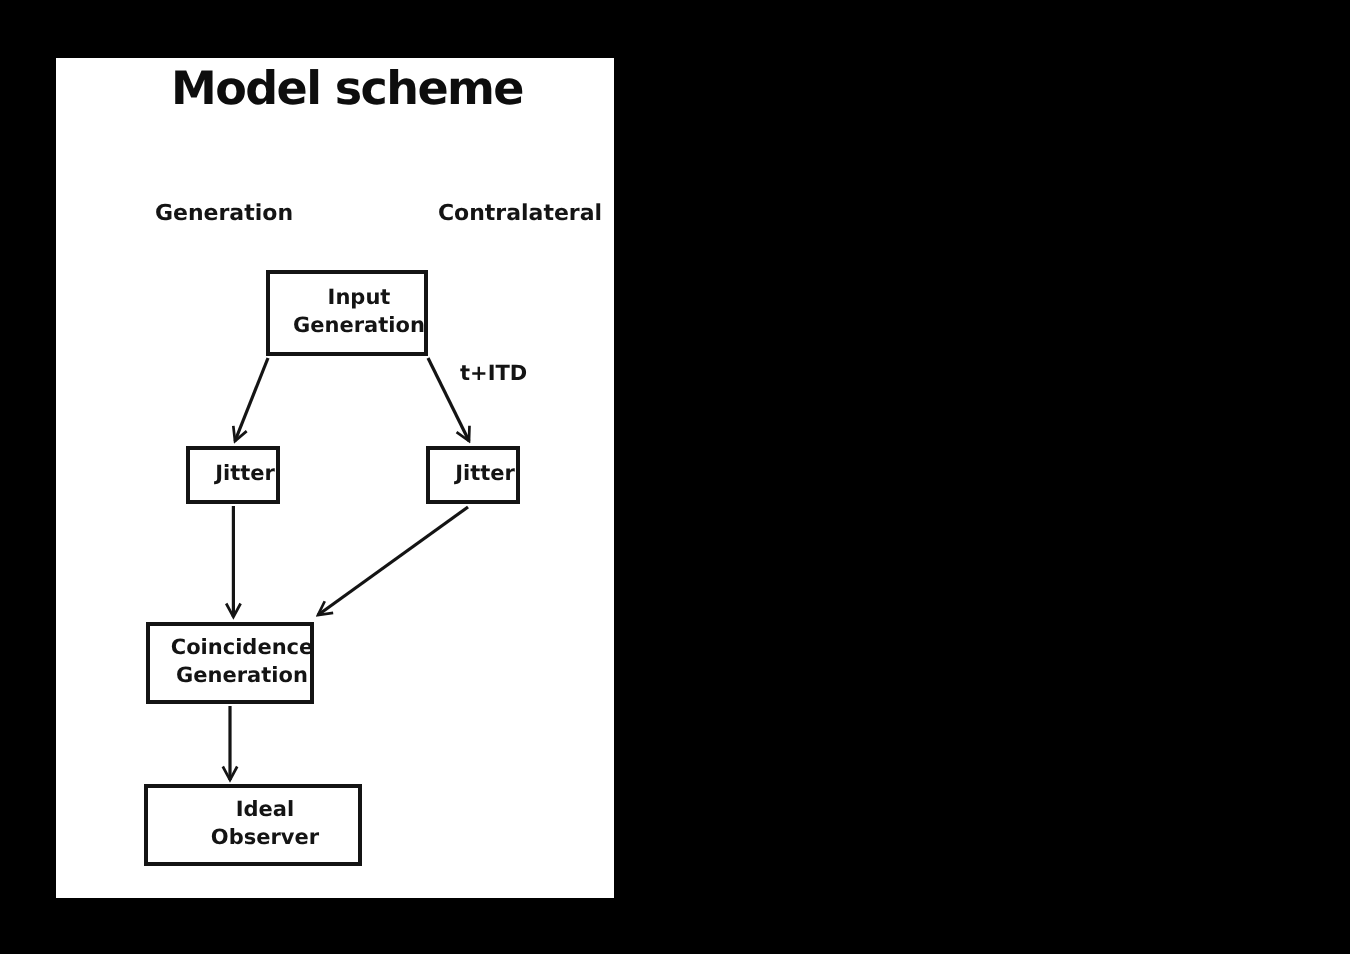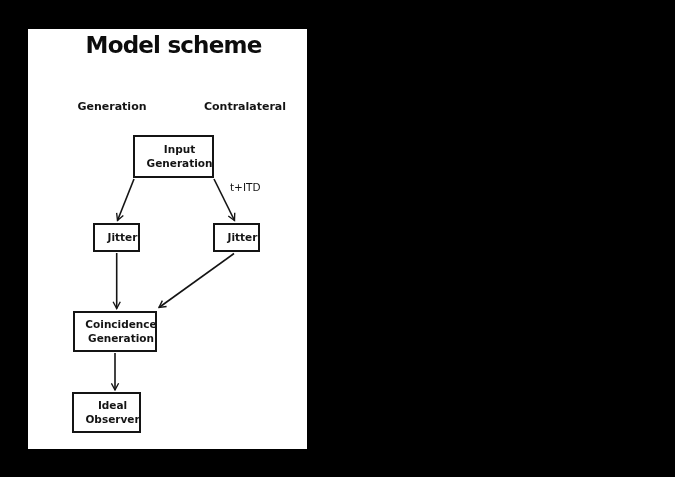--- a/index.html
+++ b/index.html
@@ -40,55 +40,55 @@
   .col-label {
     position: absolute;
     top: 71px;
     transform: translateX(-50%);
     font-size: 11px;
     font-weight: bold;
     color: #141414;
     white-space: nowrap;
   }
   .col-label.left  { left: 84px; }
-  .col-label.right { left: 217px; }
+  .col-label.right { left: 232px; }
   .node {
     position: absolute;
     box-sizing: border-box;
     border: 2px solid #141414;
     background: #ffffff;
     display: flex;
     align-items: center;
     justify-content: center;
     text-align: center;
     font-size: 10.5px;
     font-weight: bold;
     line-height: 1.3;
     color: #141414;
     white-space: pre-line;
     padding-left: 12px;
   }
   .node.input-generation      { left: 105px; top: 106px; width: 81px; height: 43px; }
   .node.jitter-ipsi           { left: 65px;  top: 194px; width: 47px; height: 29px; }
   .node.jitter-contra         { left: 185px; top: 194px; width: 47px; height: 29px; }
   .node.coincidence-detection { left: 45px;  top: 282px; width: 84px; height: 41px; }
-  .node.ideal-observer        { left: 44px;  top: 363px; width: 69px; height: 41px; }
+  .node.ideal-observer        { left: 44px;  top: 363px; width: 109px; height: 41px; }
   .edges-layer {
     position: absolute;
     left: 0;
     top: 0;
     width: 279px;
     height: 420px;
   }
   .edge-label {
     position: absolute;
     left: 202px;
     top: 152px;
     font-size: 10.5px;
-    font-weight: normal;
+    font-weight: bold;
     color: #141414;
     white-space: nowrap;
   }
 </style>
 </head>
 <body>
 
 <div class="stage">
   <div class="panel">
 

